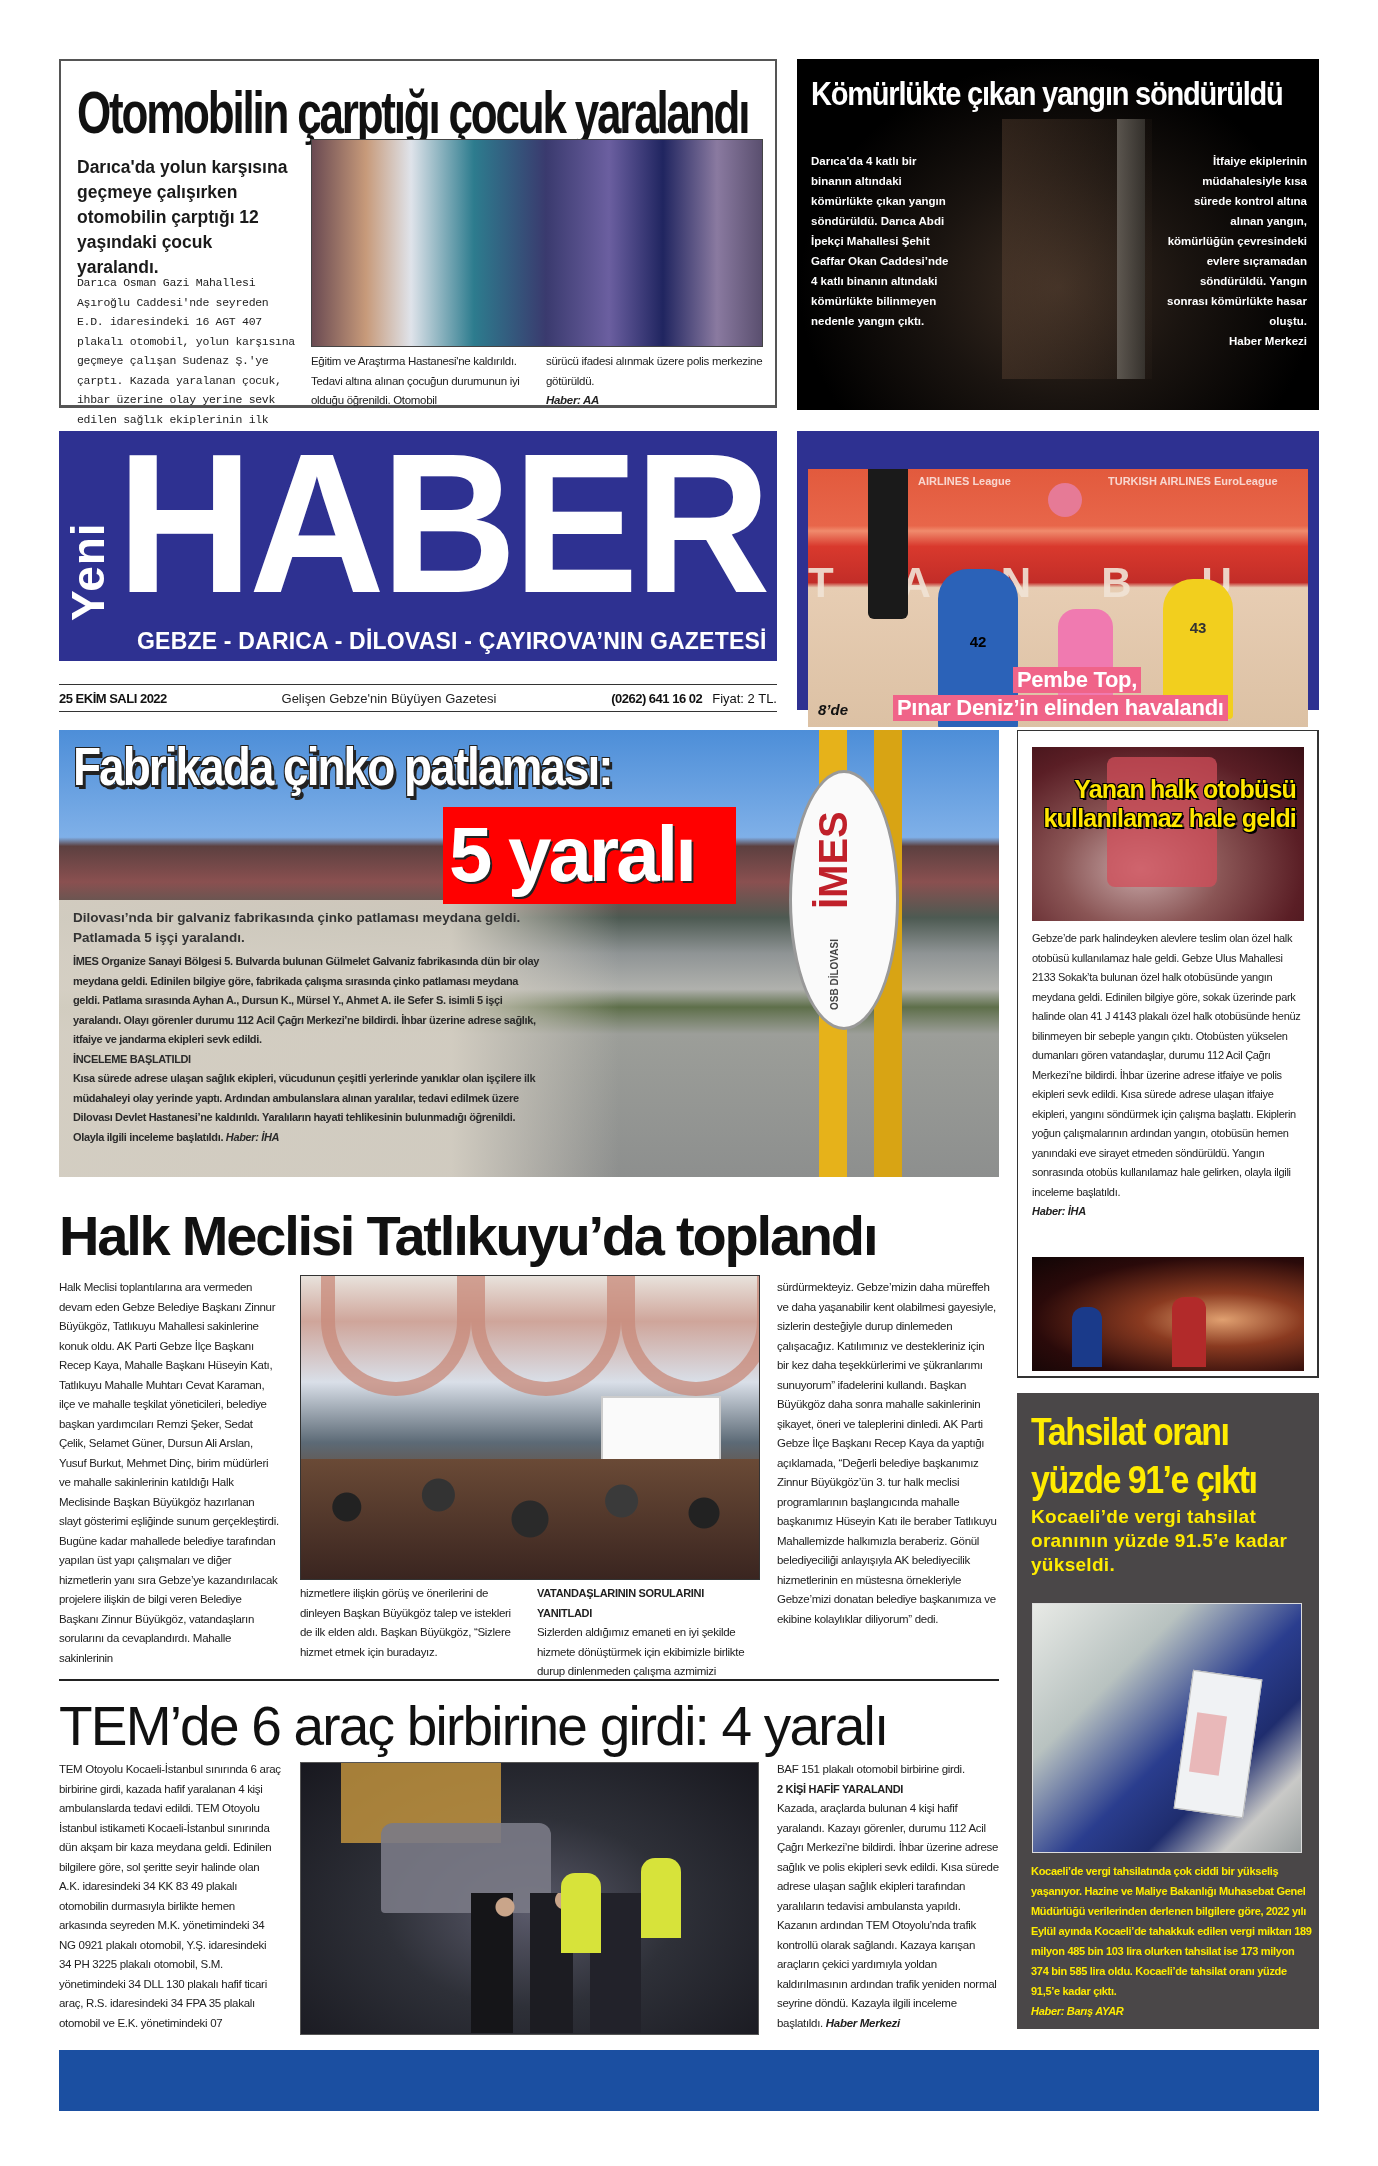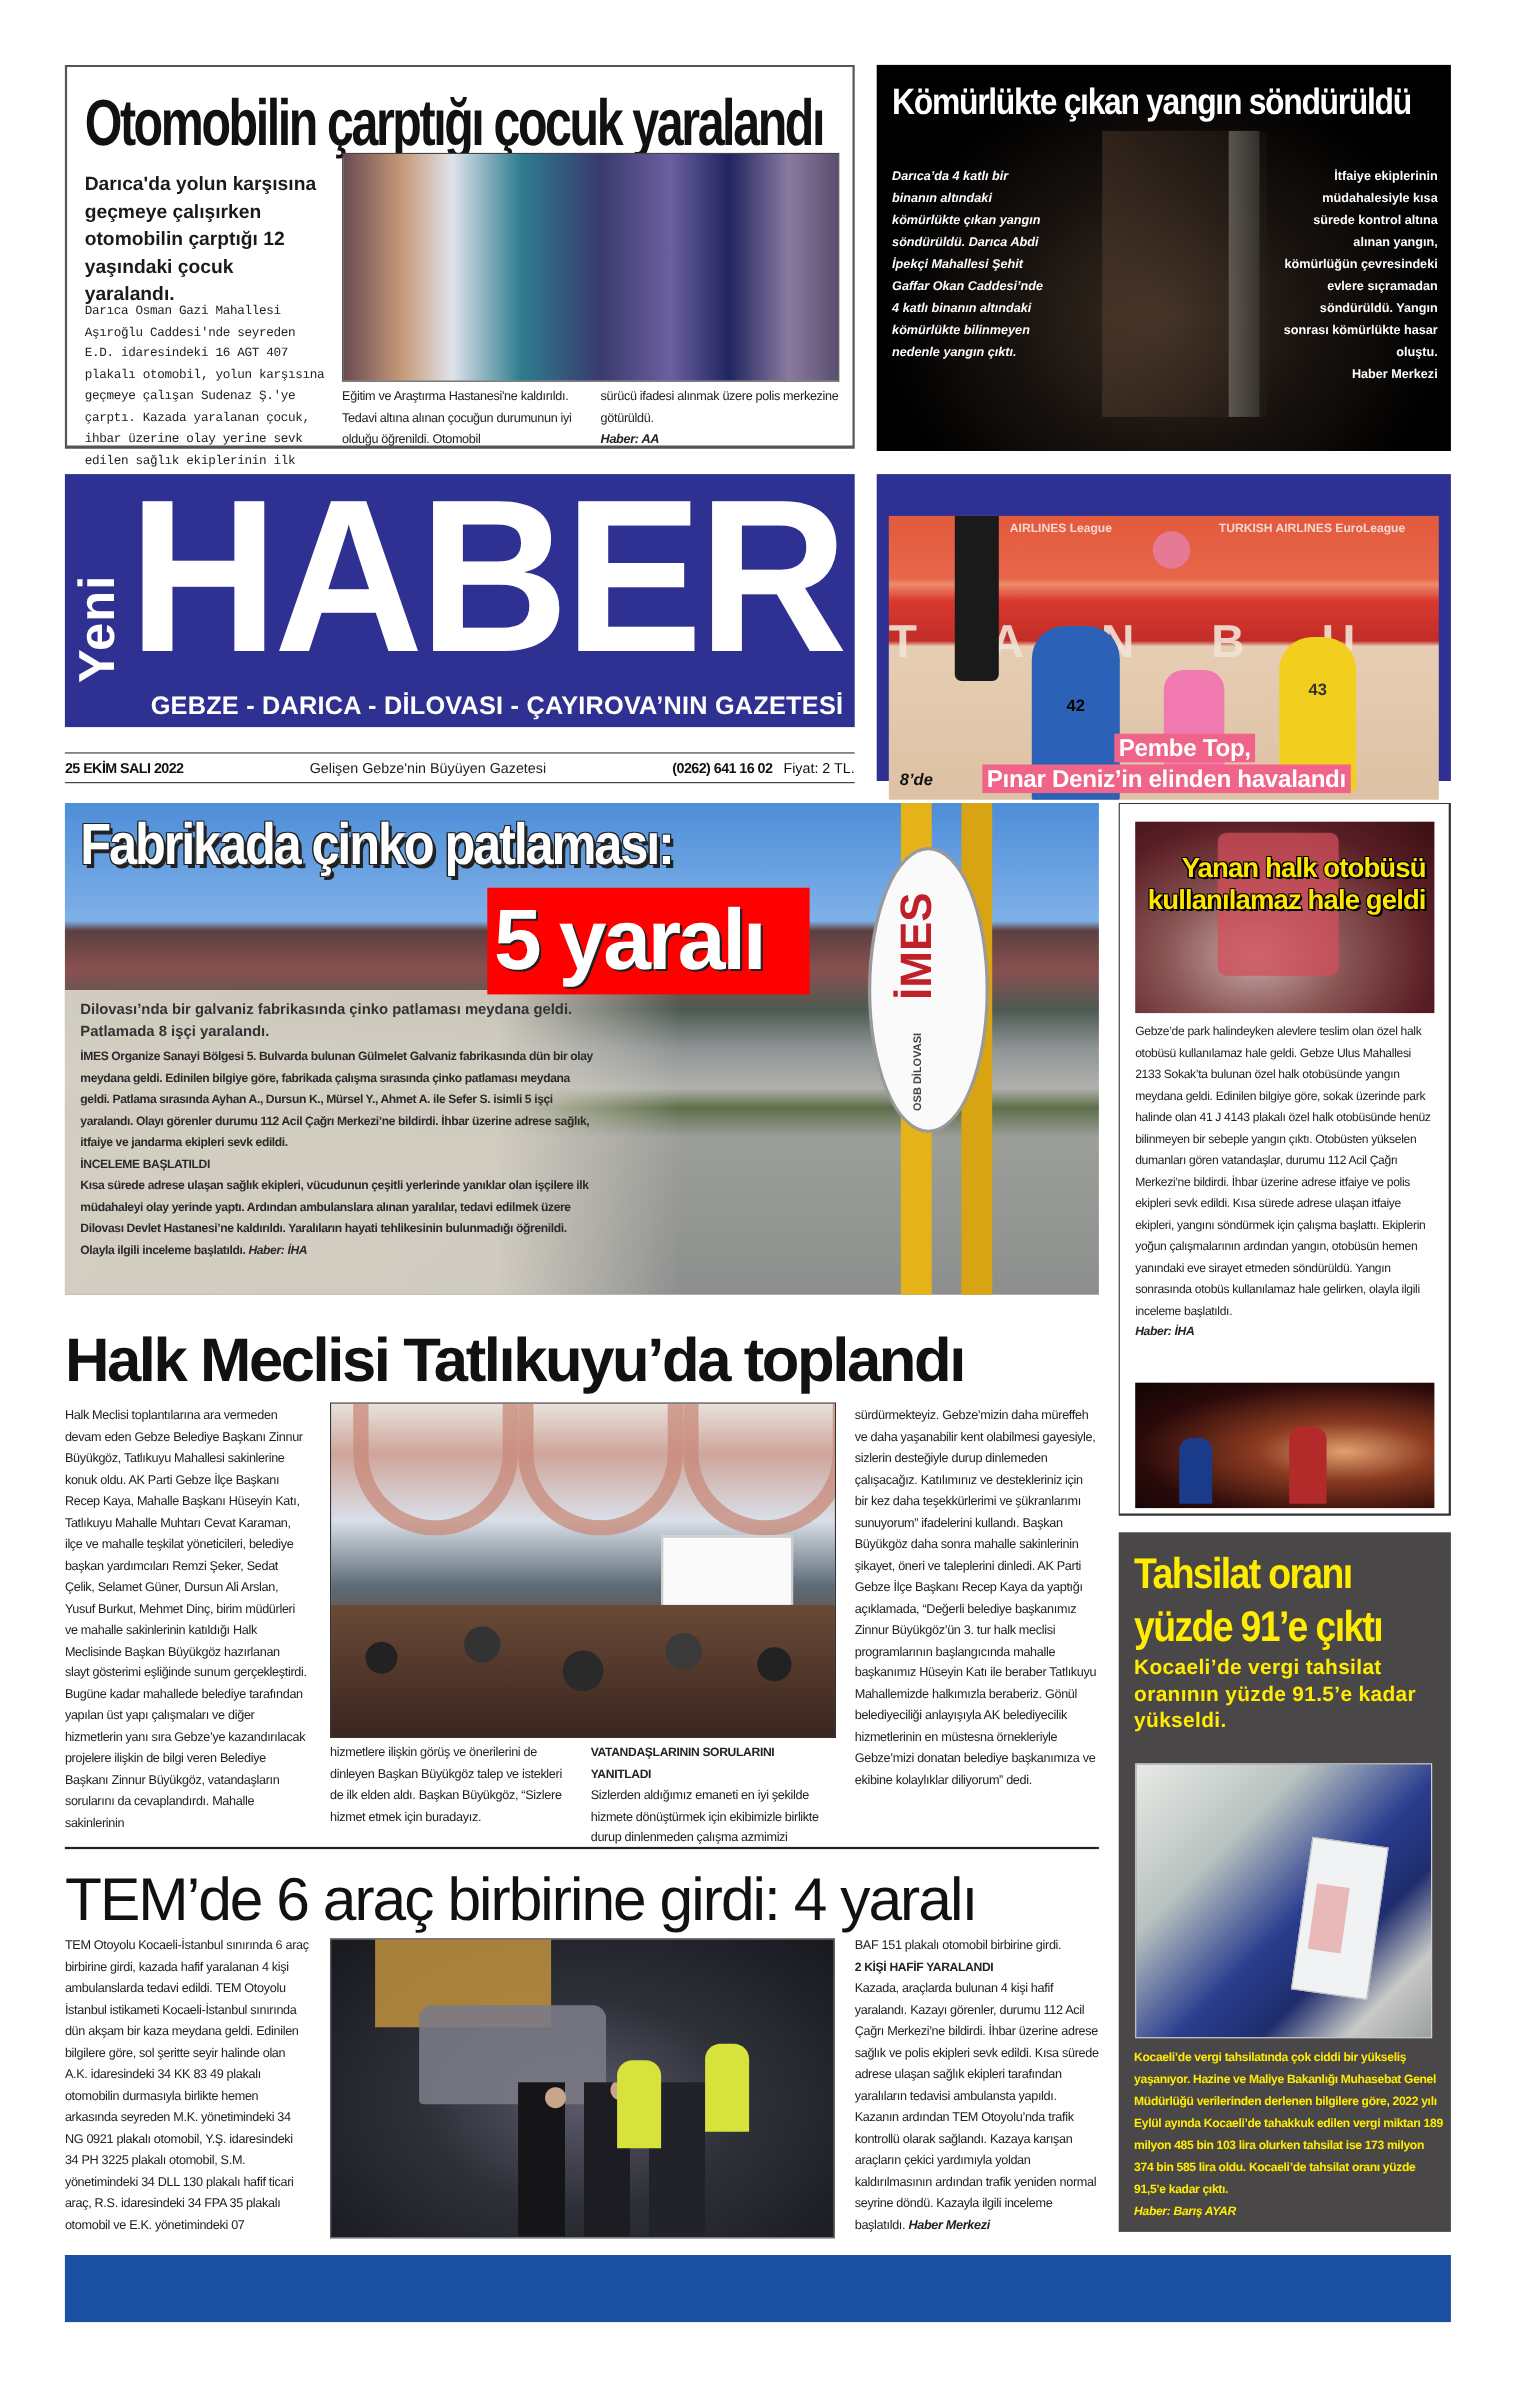--- a/index.html
+++ b/index.html
@@ -16,21 +16,21 @@
   #art1 .deck { position: absolute; left: 16px; top: 78px; width: 215px; font-size: 17.5px; font-weight: bold; line-height: 25px; color: #1a1a1a; margin-top: 16px; }
   #art1 .photo { position: absolute; left: 250px; top: 78px; width: 452px; height: 208px; border: 1px solid #444;
     background: linear-gradient(90deg, #6a4a52 0%, #c79a7a 12%, #dfe3ea 22%, #2d7c8e 36%, #3a3a6e 52%, #6b5fa0 66%, #202560 78%, #8a7aa0 90%, #5a4f6f 100%); }
   #art1 .c1 { position: absolute; left: 16px; top: 212px; width: 220px; font-family: Liberation Mono, monospace; }
   #art1 .c2 { position: absolute; left: 250px; top: 291px; width: 220px; }
   #art1 .c3 { position: absolute; left: 485px; top: 291px; width: 220px; }
 
   
   #art2 { left: 797px; top: 59px; width: 522px; height: 351px; background: radial-gradient(ellipse at 50% 65%, #3a2c22 0%, #1a1410 35%, #000 70%); color: #fff; }
   #art2 .title { position: absolute; left: 14px; top: 14px; width: 495px; font-size: 29px; font-weight: 900; letter-spacing: -1.2px; line-height: 36px; white-space: nowrap; transform: scaleY(1.15); transform-origin: top left; }
-  #art2 .left { position: absolute; left: 14px; top: 92px; width: 140px; font-size: 11.5px; line-height: 20px; font-weight: bold; color: #fff; font-style: italic; }
+  #art2 .left { position: absolute; left: 14px; top: 92px; width: 140px; font-size: 11.5px; line-height: 20px; font-weight: bold; color: #fff; }
   #art2 .right { position: absolute; right: 12px; top: 92px; width: 140px; font-size: 11.5px; line-height: 20px; font-weight: bold; color: #fff; text-align: right; }
   #art2 .wall { position: absolute; left: 205px; top: 60px; width: 150px; height: 260px; background: linear-gradient(90deg, rgba(110,80,60,.35), rgba(60,45,35,.15)); }
   #art2 .pillar { position: absolute; left: 320px; top: 60px; width: 28px; height: 260px; background: linear-gradient(90deg, #6a655e, #3b3833); opacity: .8; }
 
   
   #masthead { left: 59px; top: 431px; width: 718px; height: 230px; background: #2e3191; color: #fff; overflow: hidden; }
   #masthead .yeni { position: absolute; left: 6px; top: 190px; transform: rotate(-90deg); transform-origin: left top; font-size: 46px; font-weight: 900; letter-spacing: 1px; line-height: 46px; }
   #masthead .haber { position: absolute; left: 58px; top: -2px; font-size: 198px; font-weight: bold; line-height: 190px; letter-spacing: -4px; transform: scaleX(0.95); transform-origin: left top; }
   #masthead .tagline { position: absolute; left: 78px; bottom: 6px; font-size: 23px; font-weight: 900; letter-spacing: 0.2px; white-space: nowrap; }
 
@@ -187,21 +187,21 @@
 <div id="art4" class="abs">
   <div class="pole1"></div>
   <div class="pole2"></div>
   <div class="sign"></div>
   <div class="sign-title">İMES</div>
   <div class="sign-sub">OSB DİLOVASI</div>
   <div class="fade"></div>
   <div class="title">Fabrikada çinko patlaması:</div>
   <div class="red-box"></div>
   <div class="red-text">5 yaralı</div>
-  <div class="deck">Dilovası’nda bir galvaniz fabrikasında çinko patlaması meydana geldi. Patlamada 8 işçi yaralandı.</div>
+  <div class="deck">Dilovası’nda bir galvaniz fabrikasında çinko patlaması meydana geldi. Patlamada 5 işçi yaralandı.</div>
   <div class="body">
     <span>İMES Organize Sanayi Bölgesi 5. Bulvarda bulunan Gülmelet Galvaniz fabrikasında dün bir olay meydana geldi. Edinilen bilgiye göre, fabrikada çalışma sırasında çinko patlaması meydana geldi. Patlama sırasında Ayhan A., Dursun K., Mürsel Y., Ahmet A. ile Sefer S. isimli 5 işçi yaralandı. Olayı görenler durumu 112 Acil Çağrı Merkezi’ne bildirdi. İhbar üzerine adrese sağlık, itfaiye ve jandarma ekipleri sevk edildi.</span><br>
     <span class="sub-head">İNCELEME BAŞLATILDI</span><br>
     <span>Kısa sürede adrese ulaşan sağlık ekipleri, vücudunun çeşitli yerlerinde yanıklar olan işçilere ilk müdahaleyi olay yerinde yaptı. Ardından ambulanslara alınan yaralılar, tedavi edilmek üzere Dilovası Devlet Hastanesi’ne kaldırıldı. Yaralıların hayati tehlikesinin bulunmadığı öğrenildi. Olayla ilgili inceleme başlatıldı.</span>
     <i>Haber: İHA</i>
   </div>
 </div>
 
 <div id="art5" class="abs">
   <div class="photo">

